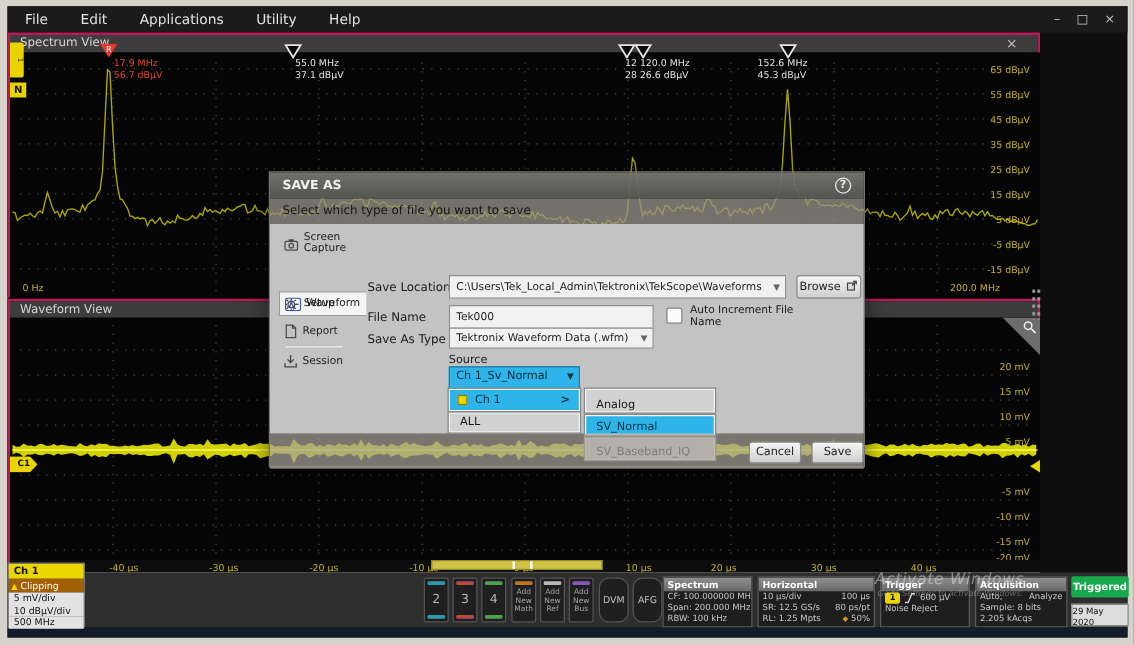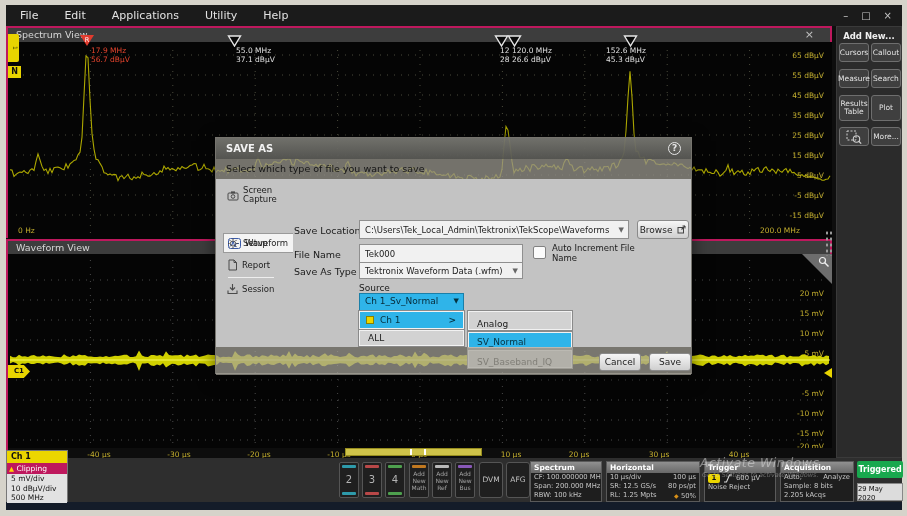--- a/index.html
+++ b/index.html
@@ -46,30 +46,30 @@
   .wave-axis .xlab{top:2px;width:34px;text-align:center;}
   .hbar{position:absolute;left:337px;top:0;width:137px;height:8px;background:#cfc34a;border:1px solid #978d1e;}
   .hbar .tick{position:absolute;top:0;width:2px;height:6px;background:#fff;}
 
   
   .badgebar{position:absolute;left:6px;top:458px;width:896px;height:44px;background:#2e2e2e;}
   .navy{position:absolute;left:6px;top:502px;width:896px;height:8px;background:#141c29;}
 
   .ch1{position:absolute;left:6px;top:450px;width:62px;height:52px;z-index:6;border:1px solid #777;font-size:7.5px;}
   .ch1 .h{background:#ecd600;color:#111;font-weight:bold;font-size:8px;height:12px;line-height:12px;padding-left:4px;}
-  .ch1 .w{background:#be185d;color:#fff;height:11px;line-height:11px;padding-left:2px;}
+  .ch1 .w{background:#a16207;color:#fff;height:11px;line-height:11px;padding-left:2px;}
   .ch1 .w .tri{color:#ffd400;font-size:6.5px;}
   .ch1 .r{background:#e2e2e2;color:#111;height:9.5px;line-height:9.5px;padding-left:4px;}
 
   .chbtn{position:absolute;top:4px;width:20px;height:36px;background:#1f1f1f;border:1px solid #555;border-radius:2px;color:#b4b4b4;font-size:10px;text-align:center;line-height:34px;}
   .chbtn .st{position:absolute;left:2px;right:2px;height:3px;border-radius:1px;}
   .chbtn .top{top:2px;} .chbtn .bot{bottom:2px;}
   .addbtn{position:absolute;top:4px;width:20px;height:36px;background:#1f1f1f;border:1px solid #555;border-radius:2px;color:#a4a4a4;font-size:6px;line-height:7px;text-align:center;padding-top:7px;}
   .addbtn .st{position:absolute;left:2px;right:2px;top:2px;height:3px;border-radius:1px;}
-  .fnbtn{position:absolute;top:4px;width:24px;height:36px;background:#1f1f1f;border:1px solid #555;border-radius:3px;color:#c2c2c2;font-size:7.5px;text-align:center;line-height:34px;}
+  .fnbtn{position:absolute;top:4px;width:24px;height:36px;background:#1f1f1f;border:1px solid #555;border-radius:8px;color:#c2c2c2;font-size:7.5px;text-align:center;line-height:34px;}
 
   .ipanel{position:absolute;top:3px;height:41px;background:#1e1e1e;border:1px solid #5a5a5a;overflow:hidden;}
   .ihead{height:11px;background:linear-gradient(#909090,#686868);color:#fff;font-size:7.5px;font-weight:bold;line-height:11px;padding-left:3px;}
   .irow{display:flex;justify-content:space-between;font-size:6.8px;color:#c6c6c6;line-height:9.2px;padding:0 3px;white-space:nowrap;}
   .tbadge{display:inline-block;width:12px;height:9px;background:#ecd600;border-radius:2px;color:#111;font-size:7px;line-height:9px;text-align:center;font-weight:bold;}
   .diamond{color:#d89018;font-size:6px;}
 
   .triggered{position:absolute;left:851px;top:3px;width:46px;height:17px;background:#18a84e;border-radius:2px;color:#fff;font-weight:bold;font-size:8px;text-align:center;line-height:17px;}
   .datetime{position:absolute;left:851px;top:25px;width:46px;height:18px;background:#dcdcdc;border:1px solid #888;color:#111;font-size:6.8px;text-align:left;line-height:8.5px;padding-top:1px;}
 
@@ -368,37 +368,20 @@
     <div class="r">5 mV/div</div>
     <div class="r">10 dBµV/div</div>
     <div class="r">500 MHz</div>
   </div>
 
   <div class="watermark">
     <div class="l1">Activate Windows</div>
     <div class="l2">Go to Settings to activate Windows.</div>
   </div>
 
-  <div class="sidebar">
-    <div class="title">Add New...</div>
-    <div class="sbtn" style="left:2px;top:16px">Cursors</div>
-    <div class="sbtn" style="left:34px;top:16px">Callout</div>
-    <div class="sbtn" style="left:2px;top:42px">Measure</div>
-    <div class="sbtn" style="left:34px;top:42px">Search</div>
-    <div class="sbtn" style="left:2px;top:68px;height:26px">Results Table</div>
-    <div class="sbtn" style="left:34px;top:68px;height:26px">Plot</div>
-    <div class="sbtn" style="left:2px;top:100px">
-      <svg width="16" height="14">
-        <rect x="1" y="1" width="9" height="9" fill="none" stroke="#cfcfcf" stroke-width="1" stroke-dasharray="2,1.5"></rect>
-        <circle cx="10.5" cy="9" r="3.2" fill="none" stroke="#cfcfcf" stroke-width="1.1"></circle>
-        <line x1="12.8" y1="11.3" x2="15.2" y2="13.6" stroke="#cfcfcf" stroke-width="1.3"></line>
-      </svg>
-    </div>
-    <div class="sbtn" style="left:34px;top:100px">More...</div>
-  </div>
 
   <div class="dialog">
     <div class="dtitle"><span>SAVE AS</span></div>
     <div class="dhelp">?</div>
     <div class="dsub">Select which type of file you want to save</div>
     <div class="dbody">
 
       <div class="dtab" style="top:4px;height:24px">
         <svg width="12" height="11">
             <rect x="1" y="3" width="10" height="7" rx="1" fill="none" stroke="#4a4a4a" stroke-width="1"></rect>

